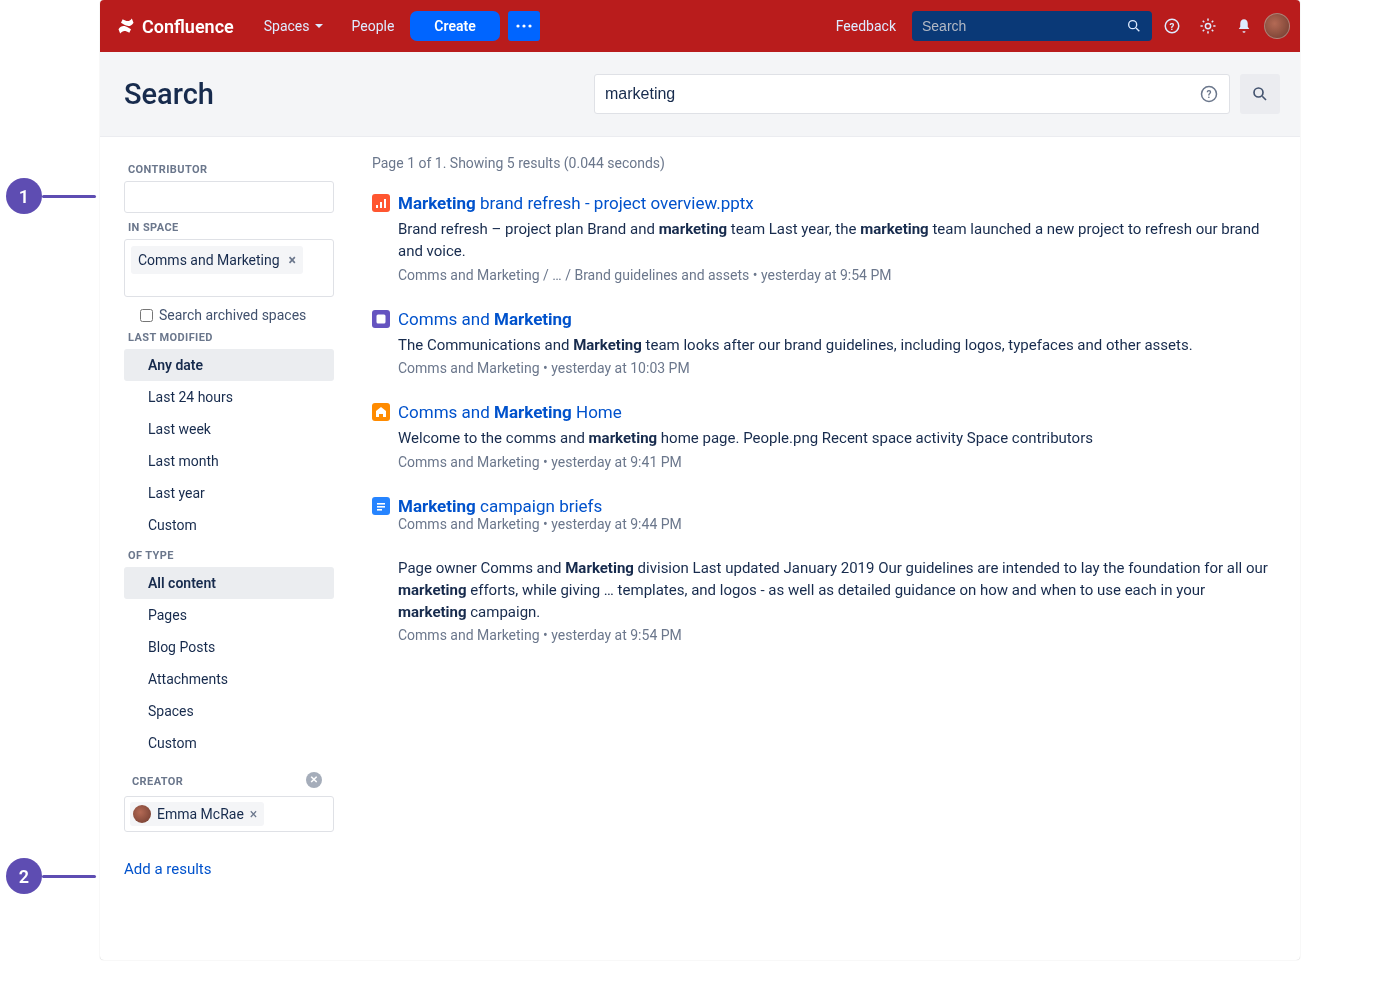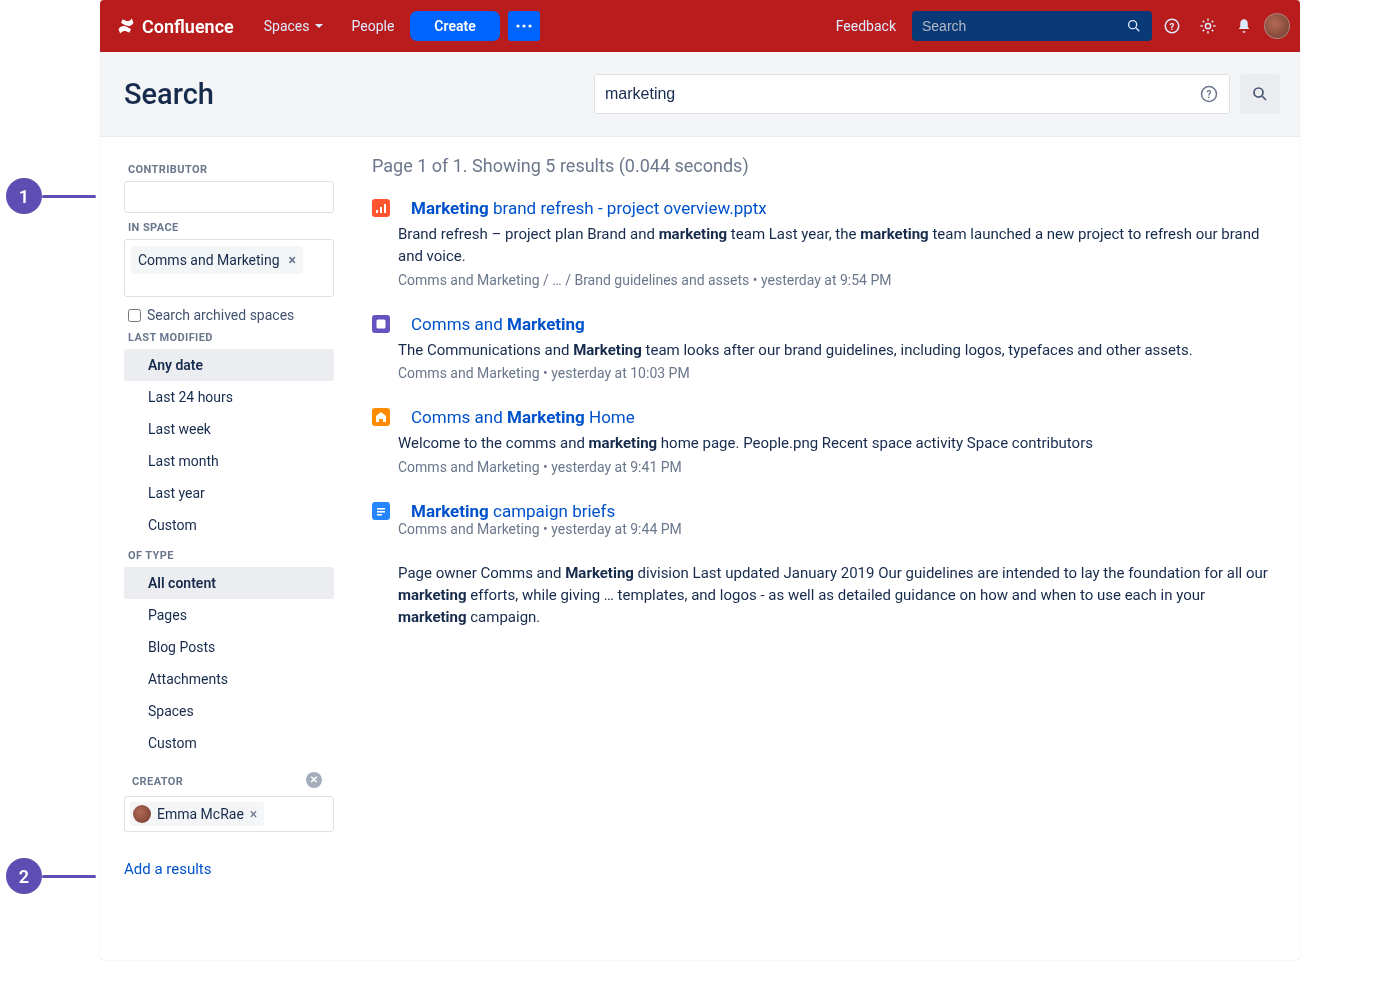--- a/index.html
+++ b/index.html
@@ -203,21 +203,21 @@
     padding: 5px 7px;
     font-size: 14px;
     color: #172B4D;
     width: 172px;
   }
   .chip .x { color: #6B778C; font-weight: 700; cursor: pointer; font-size: 14px; line-height: 1; }
   .checkbox-row {
     display: flex;
     align-items: center;
     gap: 6px;
-    margin: 10px 0 2px 4px;
+    margin: 10px 0 2px 16px;
     font-size: 14px;
     color: #42526E;
   }
   .checkbox-row input { width: 13px; height: 13px; }
   .option-list { margin-top: 4px; }
   .option {
     padding: 8px 24px;
     font-size: 14px;
     color: #172B4D;
     border-radius: 3px;
@@ -273,30 +273,30 @@
     cursor: pointer;
     display: block;
   }
   
   .results {
     flex: 1;
     padding: 0 30px 0 24px;
   }
   .results-meta {
     color: #6B778C;
-    font-size: 18px;
+    font-size: 14px;
     margin-bottom: 22px;
   }
   .result {
     margin-bottom: 26px;
   }
   .result-title {
     display: flex;
     align-items: center;
-    gap: 21px;
+    gap: 8px;
   }
   .result-title a {
     color: #0052CC;
     font-size: 17px;
     text-decoration: none;
   }
   .result-title a b { font-weight: 700; }
   .ricon {
     width: 18px; height: 18px;
     border-radius: 3px;
@@ -535,18 +535,19 @@
                     <rect x="2" y="6" width="8" height="1.6" fill="#fff"></rect>
                     <rect x="2" y="9" width="5" height="1.6" fill="#fff"></rect>
                   </svg>
                 </span>
                 <a href="#"><b>Marketing</b> campaign briefs</a>
               </div>
               <div class="result-path">Comms and Marketing • yesterday at 9:44 PM</div>
             </div>
             <div class="result">
               <div class="result-snippet">Page owner Comms and <b>Marketing</b> division Last updated January 2019 Our guidelines are intended to lay the foundation for all our <b>marketing</b> efforts, while giving … templates, and logos - as well as detailed guidance on how and when to use each in your <b>marketing</b> campaign.</div>
+              <div class="result-path">Comms and Marketing • yesterday at 9:54 PM</div>
             </div>
           </div>
       </div>
     </div>
   </div>
 </div>
 
 </body></html>

